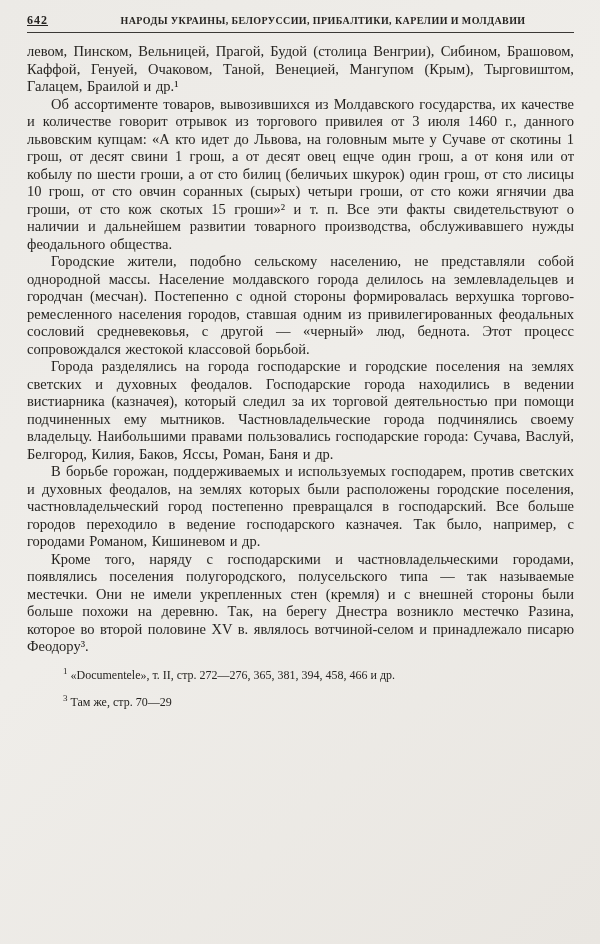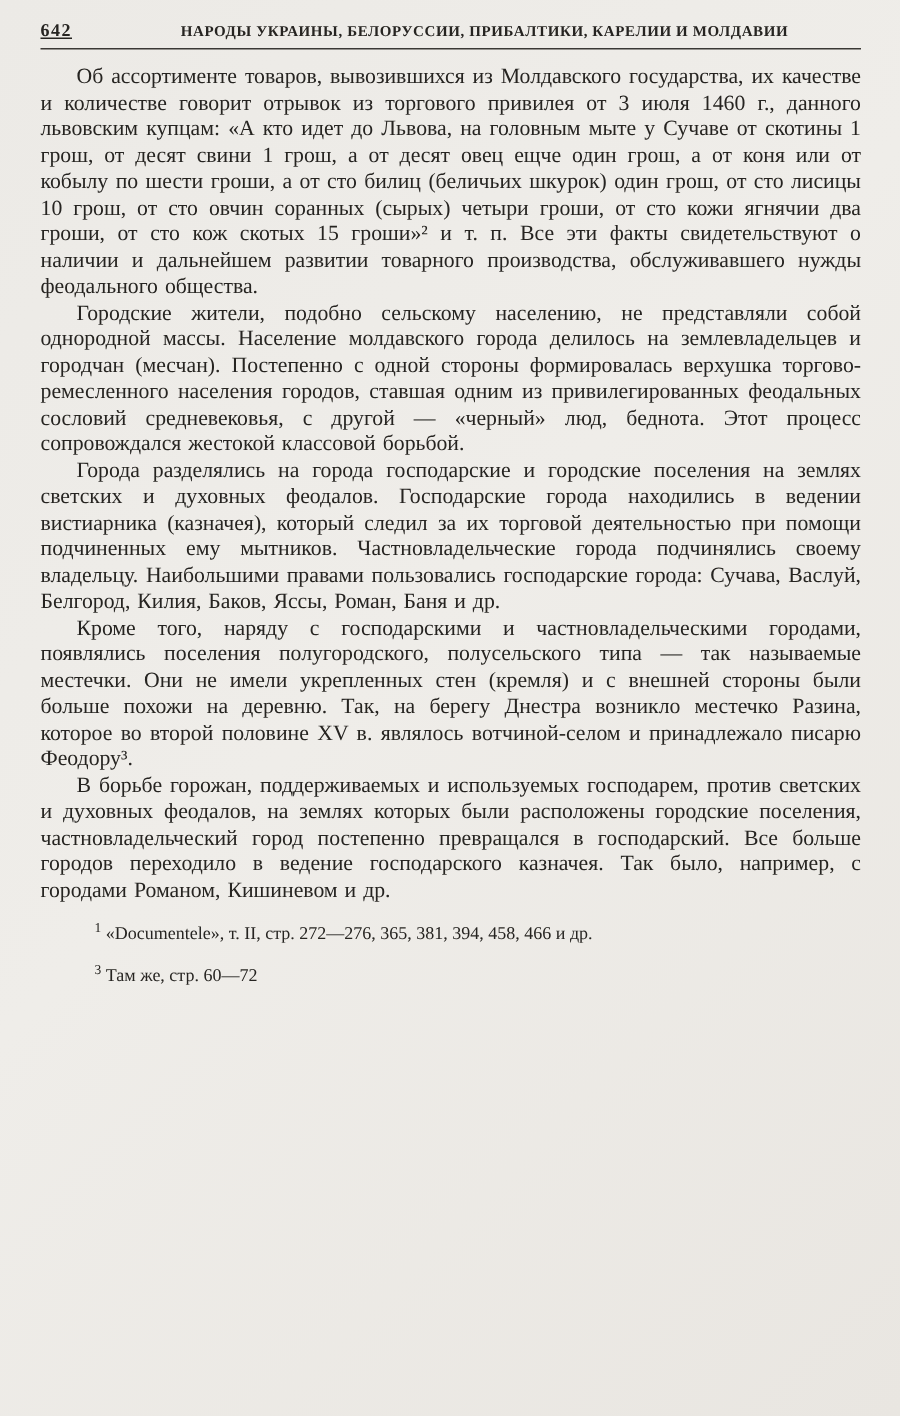--- a/index.html
+++ b/index.html
@@ -79,29 +79,30 @@
 <div class="page">
 
   <header class="page-header">
     <span class="page-number">642</span>
     <span class="running-title">НАРОДЫ УКРАИНЫ, БЕЛОРУССИИ, ПРИБАЛТИКИ, КАРЕЛИИ И МОЛДАВИИ</span>
   </header>
 
   <hr class="header-rule">
 
   <main class="page-body">
+    <p class="noindent">левом, Пинском, Вельницей, Прагой, Будой (столица Венгрии), Сибином, Брашовом, Каффой, Генуей, Очаковом, Таной, Венецией, Мангупом (Крым), Тырговиштом, Галацем, Браилой и др.¹</p>
     <p>Об ассортименте товаров, вывозившихся из Молдавского государства, их качестве и количестве говорит отрывок из торгового привилея от 3 июля 1460 г., данного львовским купцам: «А кто идет до Львова, на головным мыте у Сучаве от скотины 1 грош, от десят свини 1 грош, а от десят овец ещче один грош, а от коня или от кобылу по шести гроши, а от сто билиц (беличьих шкурок) один грош, от сто лисицы 10 грош, от сто овчин соранных (сырых) четыри гроши, от сто кожи ягнячии два гроши, от сто кож скотых 15 гроши»² и т. п. Все эти факты свидетельствуют о наличии и дальнейшем развитии товарного производства, обслуживавшего нужды феодального общества.</p>
     <p>Городские жители, подобно сельскому населению, не представляли собой однородной массы. Население молдавского города делилось на землевладельцев и городчан (месчан). Постепенно с одной стороны формировалась верхушка торгово-ремесленного населения городов, ставшая одним из привилегированных феодальных сословий средневековья, с другой — «черный» люд, беднота. Этот процесс сопровождался жестокой классовой борьбой.</p>
     <p>Города разделялись на города господарские и городские поселения на землях светских и духовных феодалов. Господарские города находились в ведении вистиарника (казначея), который следил за их торговой деятельностью при помощи подчиненных ему мытников. Частновладельческие города подчинялись своему владельцу. Наибольшими правами пользовались господарские города: Сучава, Васлуй, Белгород, Килия, Баков, Яссы, Роман, Баня и др.</p>
+    <p>В борьбе горожан, поддерживаемых и используемых господарем, против светских и духовных феодалов, на землях которых были расположены городские поселения, частновладельческий город постепенно превращался в господарский. Все больше городов переходило в ведение господарского казначея. Так было, например, с городами Романом, Кишиневом и др.</p>
     <p>Кроме того, наряду с господарскими и частновладельческими городами, появлялись поселения полугородского, полусельского типа — так называемые местечки. Они не имели укрепленных стен (кремля) и с внешней стороны были больше похожи на деревню. Так, на берегу Днестра возникло местечко Разина, которое во второй половине XV в. являлось вотчиной-селом и принадлежало писарю Феодору³.</p>
-    <p>В борьбе горожан, поддерживаемых и используемых господарем, против светских и духовных феодалов, на землях которых были расположены городские поселения, частновладельческий город постепенно превращался в господарский. Все больше городов переходило в ведение господарского казначея. Так было, например, с городами Романом, Кишиневом и др.</p>
   </main>
 
   <footer class="footnotes">
     <div class="footnote">
       <sup>1</sup><span>«Documentele», т. II, стр. 272—276, 365, 381, 394, 458, 466 и др.</span>
     </div>
     <div class="footnote">
-      <sup>3</sup><span>Там же, стр. 60—72</span>
+      <sup>3</sup><span>Там же, стр. 70—29</span>
     </div>
   </footer>
 
 </div>
 
 </body></html>

